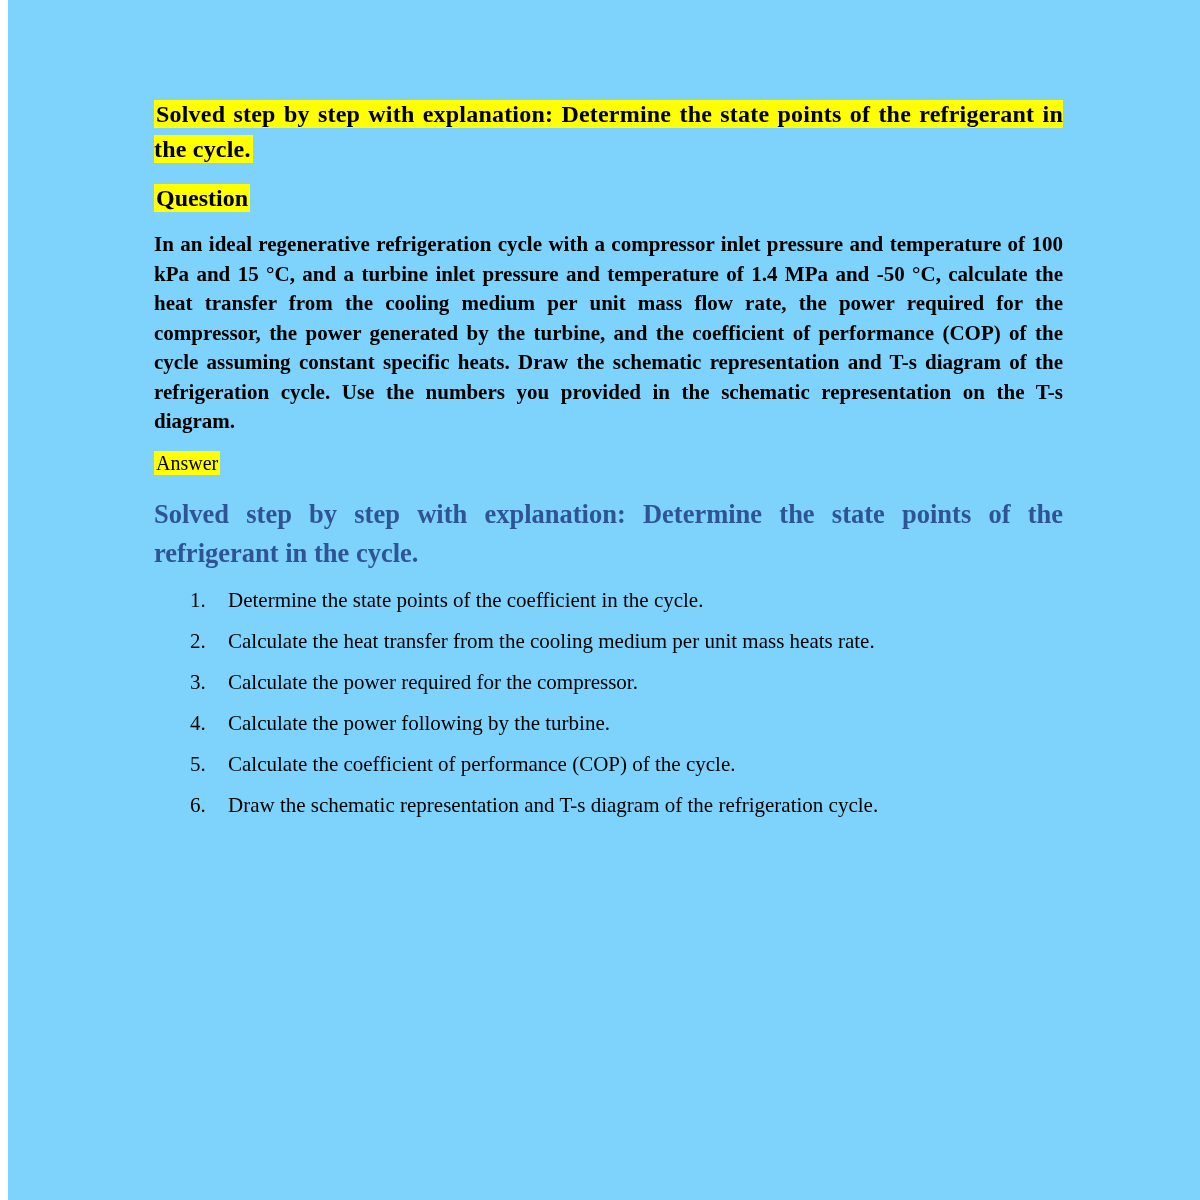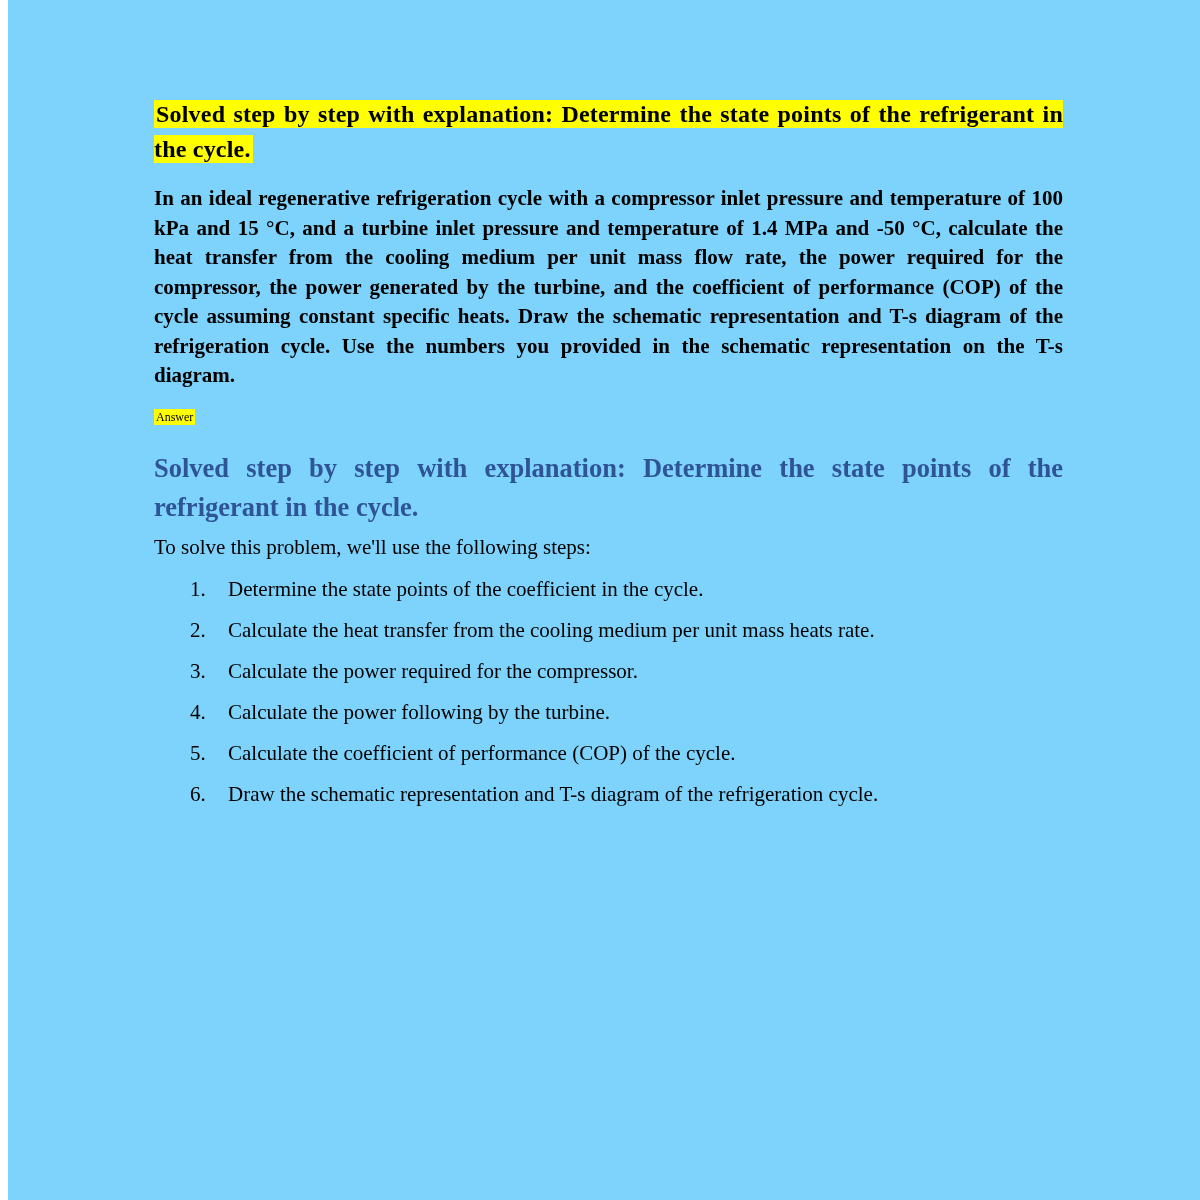--- a/index.html
+++ b/index.html
@@ -46,21 +46,21 @@
   }
   .question-text {
     margin-top: 17px;
     font-size: 21px;
     line-height: 29.5px;
     text-align: justify;
     font-weight: bold;
   }
   .answer-label {
     margin-top: 12px;
-    font-size: 12px;
+    font-size: 20px;
     line-height: 28px;
   }
   .answer-heading {
     margin-top: 18px;
     font-size: 26.5px;
     font-weight: bold;
     line-height: 39px;
     text-align: justify;
     color: #2f5496;
   }
@@ -90,28 +90,28 @@
   }
 </style>
 </head>
 <body>
 
 <div class="page">
   <div class="content">
 
     <h1 class="doc-title"><mark class="hl">Solved step by step with explanation: Determine the state points of the refrigerant in the cycle.</mark></h1>
 
+    <h2 class="question-label"><mark class="hl">Question</mark></h2>
 
     <p class="question-text">In an ideal regenerative refrigeration cycle with a compressor inlet pressure and temperature of 100 kPa and 15 °C, and a turbine inlet pressure and temperature of 1.4 MPa and -50 °C, calculate the heat transfer from the cooling medium per unit mass flow rate, the power required for the compressor, the power generated by the turbine, and the coefficient of performance (COP) of the cycle assuming constant specific heats. Draw the schematic representation and T-s diagram of the refrigeration cycle. Use the numbers you provided in the schematic representation on the T-s diagram.</p>
 
     <p class="answer-label"><mark class="hl">Answer</mark></p>
 
     <h2 class="answer-heading">Solved step by step with explanation: Determine the state points of the refrigerant in the cycle.</h2>
 
-    <p class="steps-intro">To solve this problem, we'll use the following steps:</p>
 
     <ol class="steps">
 
     <li>Determine the state points of the coefficient in the cycle.</li>
         <li>Calculate the heat transfer from the cooling medium per unit mass heats rate.</li>
         <li>Calculate the power required for the compressor.</li>
         <li>Calculate the power following by the turbine.</li>
         <li>Calculate the coefficient of performance (COP) of the cycle.</li>
         <li>Draw the schematic representation and T-s diagram of the refrigeration cycle.</li>
       </ol>

